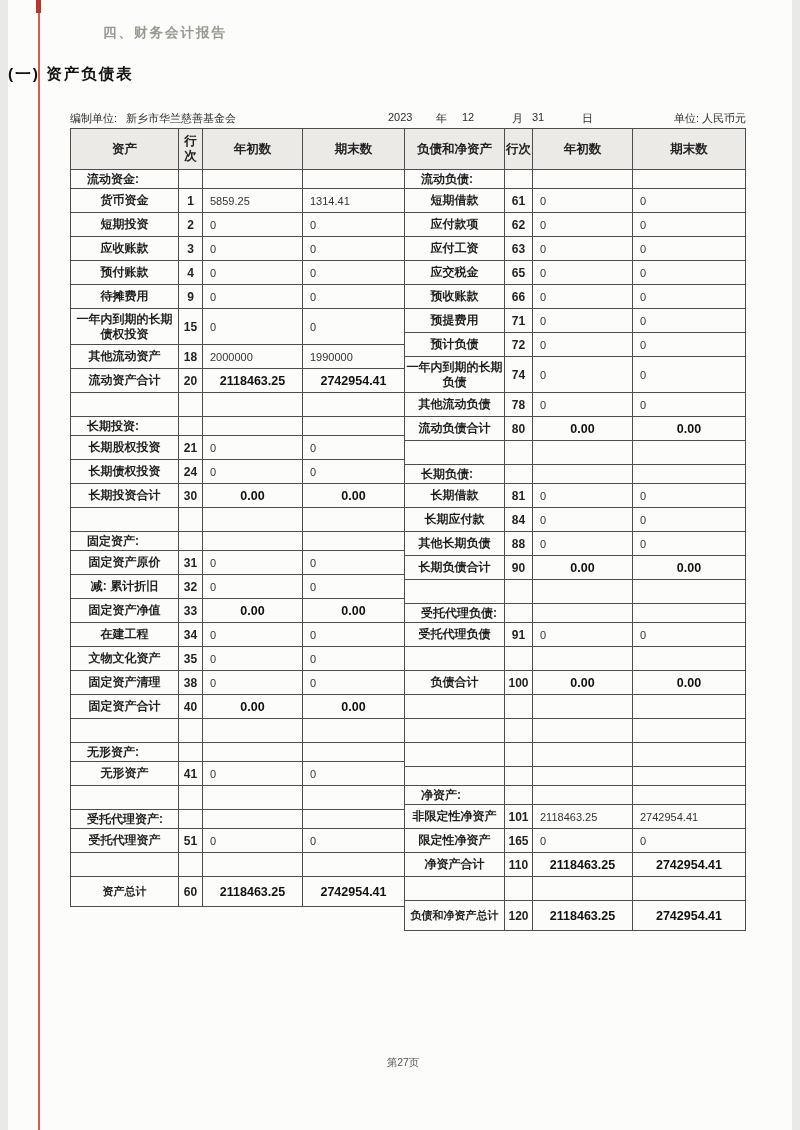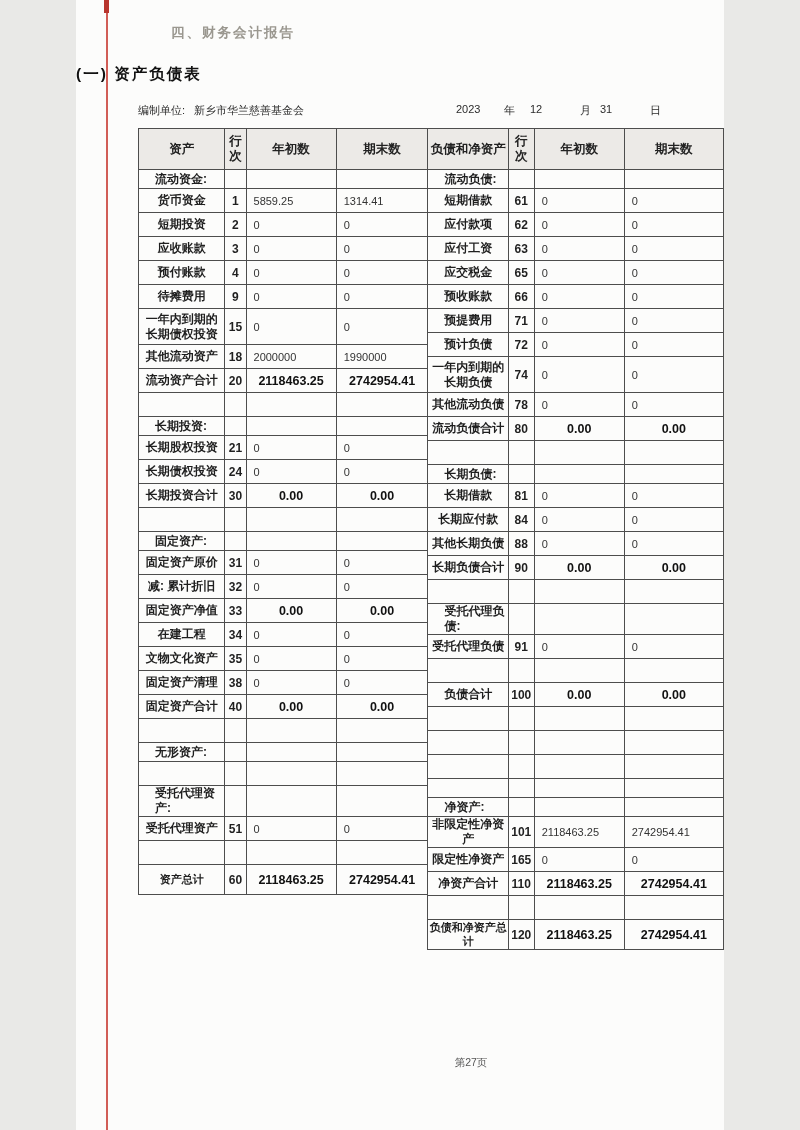--- a/index.html
+++ b/index.html
@@ -1,23 +1,23 @@
 <!DOCTYPE html>
 <html><head>
 <meta charset="utf-8">
 <style>
   html,body{margin:0;padding:0;}
   body{background:#e9e9e7;font-family:"Liberation Sans","DejaVu Sans",sans-serif;}
-  .page{position:relative;width:648px;height:1130px;background:#fcfcfb;margin:0 auto;overflow:hidden;color:#1f1f1f;}
+  .page{position:relative;width:784px;height:1130px;background:#fcfcfb;margin:0 auto;overflow:hidden;color:#1f1f1f;}
   .red-line{position:absolute;left:30px;top:0;width:2px;height:1130px;background:rgba(198,52,45,.8);}
   .red-blob{position:absolute;left:28px;top:0;width:5px;height:13px;background:#b8352e;}
   .section-header{position:absolute;left:95px;top:24px;font-size:13.5px;font-weight:bold;color:#9a978f;letter-spacing:2px;}
   .doc-title{position:absolute;left:0;top:64px;width:100%;text-align:left;font-size:15.5px;font-weight:bold;letter-spacing:2px;color:#111;}
   .meta-row{position:absolute;left:62px;top:99px;width:676px;height:16px;font-size:11px;color:#2c2c2c;}
-  .meta-row span{position:absolute;top:4px;white-space:nowrap;}
+  .meta-row span{position:absolute;top:12px;white-space:nowrap;}
   .m-prep-label{left:0;}
   .m-prep{left:56px;}
   .m-year{left:318px;}
   .m-year-label{left:366px;}
   .m-month{left:392px;}
   .m-month-label{left:442px;}
   .m-day{left:462px;}
   .m-day-label{left:512px;}
   .m-unit{right:0;}
   .table-wrap{position:absolute;left:62px;top:128px;display:flex;align-items:flex-start;}
@@ -226,20 +226,26 @@
             <td class="line"></td>
             <td class="val"></td>
             <td class="val"></td>
           </tr>
           <tr class="row-section">
             <td class="lbl">无形资产:</td>
             <td class="line"></td>
             <td class="val"></td>
             <td class="val"></td>
           </tr>
+          <tr class="row-item">
+            <td class="lbl">无形资产</td>
+            <td class="line">41</td>
+            <td class="val">0</td>
+            <td class="val">0</td>
+          </tr>
           <tr class="row-empty">
             <td class="lbl"></td>
             <td class="line"></td>
             <td class="val"></td>
             <td class="val"></td>
           </tr>
           <tr class="row-section">
             <td class="lbl">受托代理资产:</td>
             <td class="line"></td>
             <td class="val"></td>

